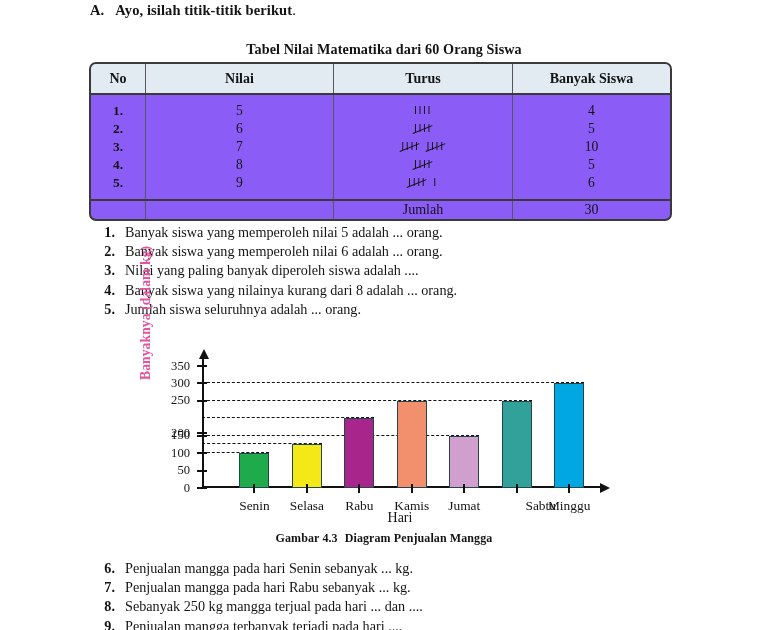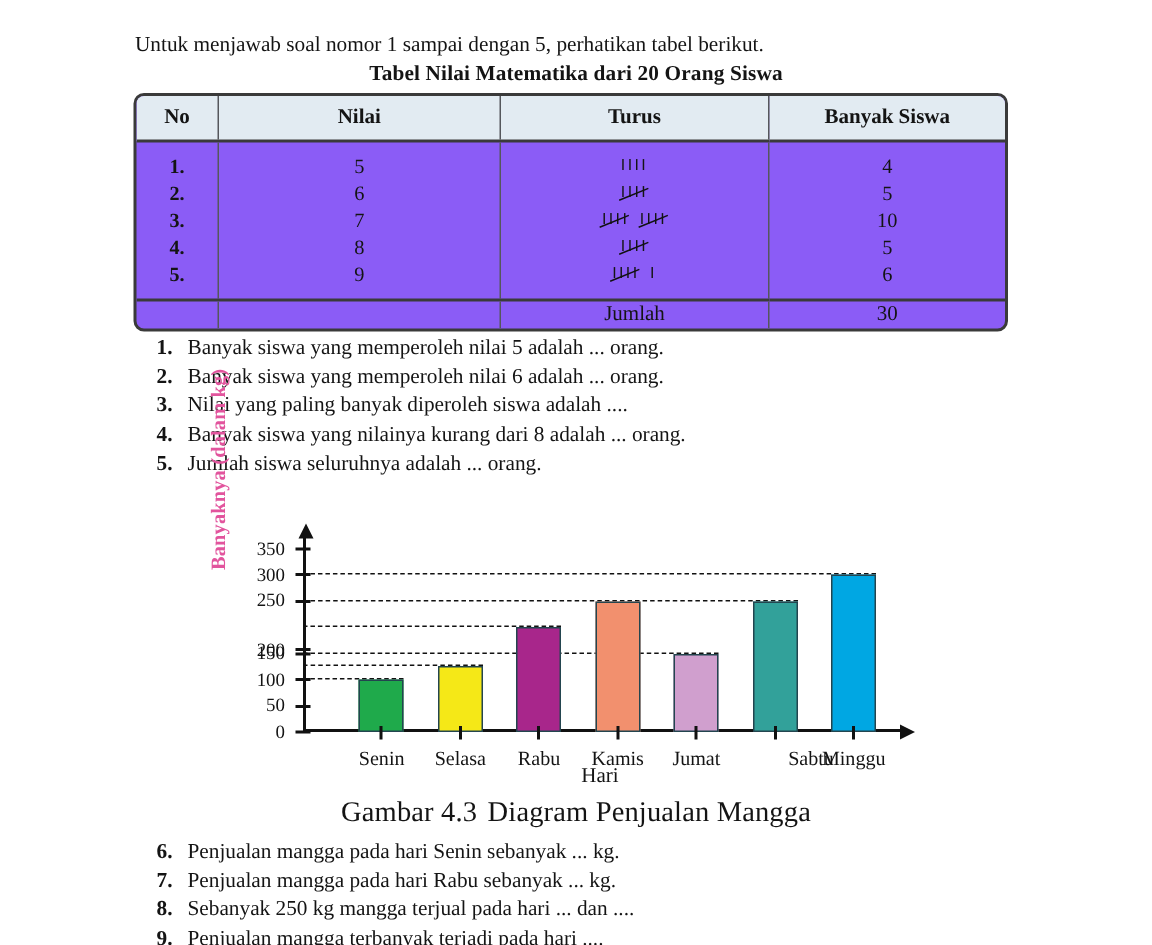--- a/index.html
+++ b/index.html
@@ -255,35 +255,37 @@
     top: 152px;
     width: 396px;
     text-align: center;
     font-size: 14px;
   }
   .fig-cap {
     position: absolute;
     left: 0; top: 531px;
     width: 768px;
     text-align: center;
-    font-size: 19px;
-    font-weight: normal;
+    font-size: 12px;
+    font-weight: bold;
     letter-spacing: .1px;
   }
   .fig-cap .gap { display: inline-block; width: 7px; }
 </style>
 </head>
 <body>
 
 <div class="page">
 
-
-  <div class="intro1">Untuk menjawab soal nomor 1 sampai dengan 5, perhatikan tabel berikut.</div>
-
-  <div class="tbl-title">Tabel Nilai Matematika dari 20 Orang Siswa</div>
+  <div class="sec-head">
+    <span class="lbl">A.</span><span>Ayo, isilah titik-titik berikut</span><span class="dot">.</span>
+  </div>
+
+
+  <div class="tbl-title">Tabel Nilai Matematika dari 60 Orang Siswa</div>
 
   <div class="tbl-wrap">
     <table class="tbl">
       <thead>
         <tr>
           <th class="c-no">No</th>
           <th class="c-nilai">Nilai</th>
           <th class="c-turus">Turus</th>
           <th class="c-bs">Banyak Siswa</th>
         </tr>

